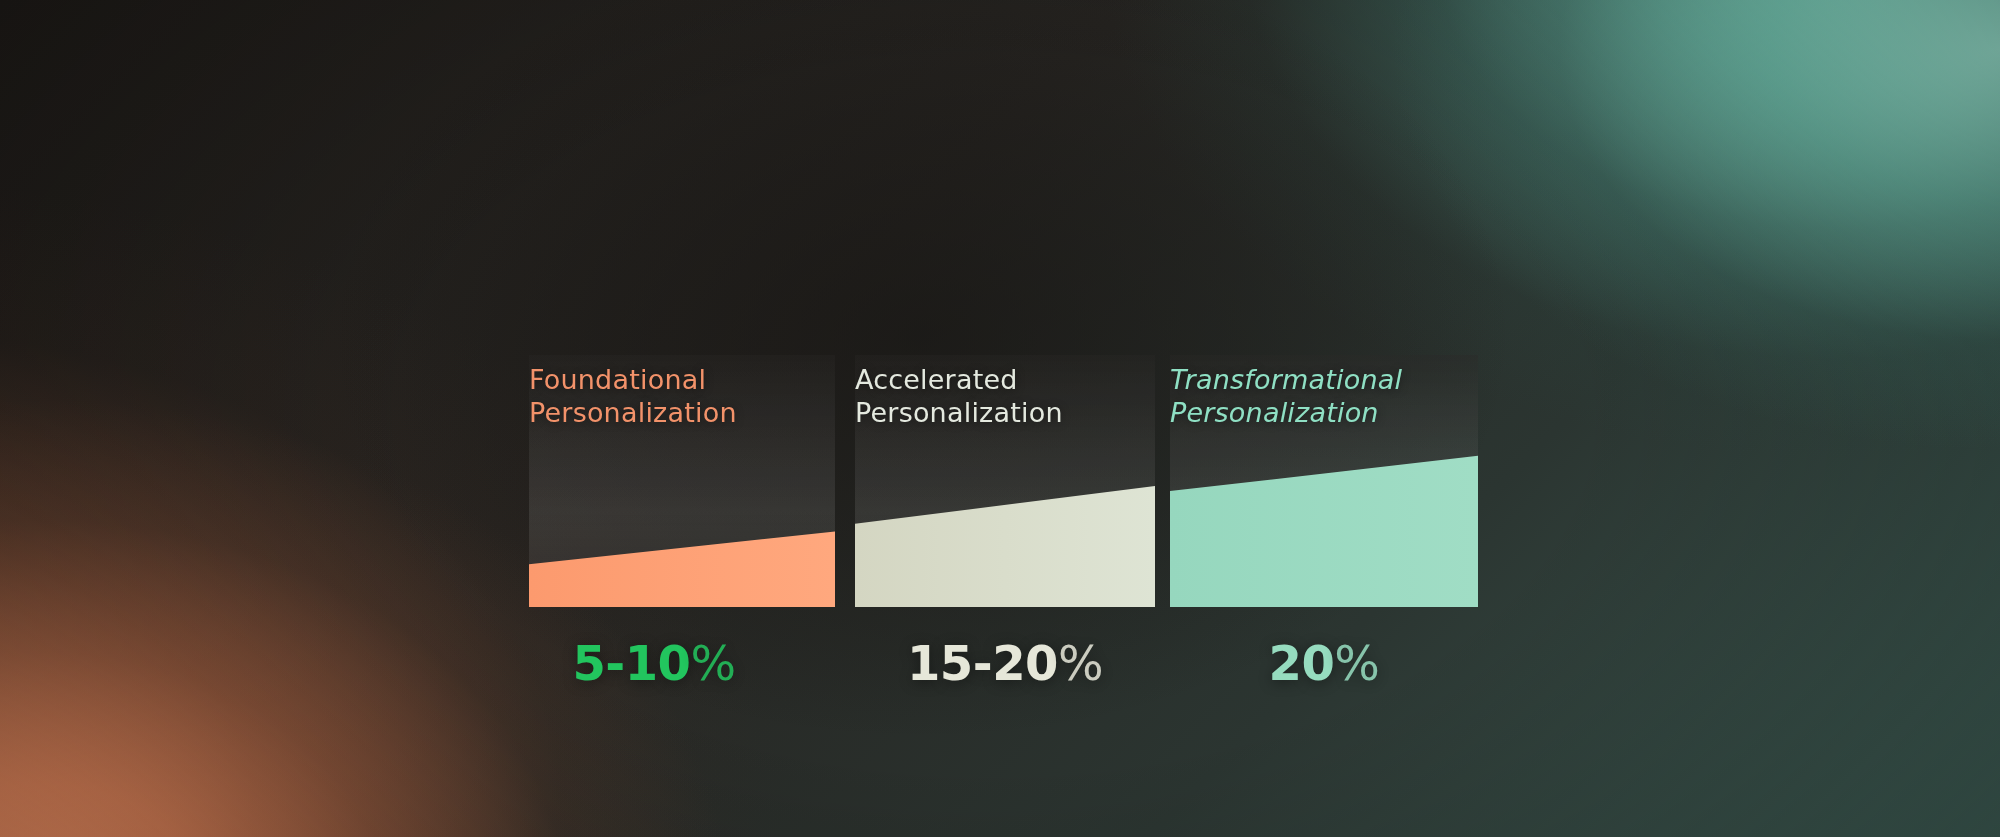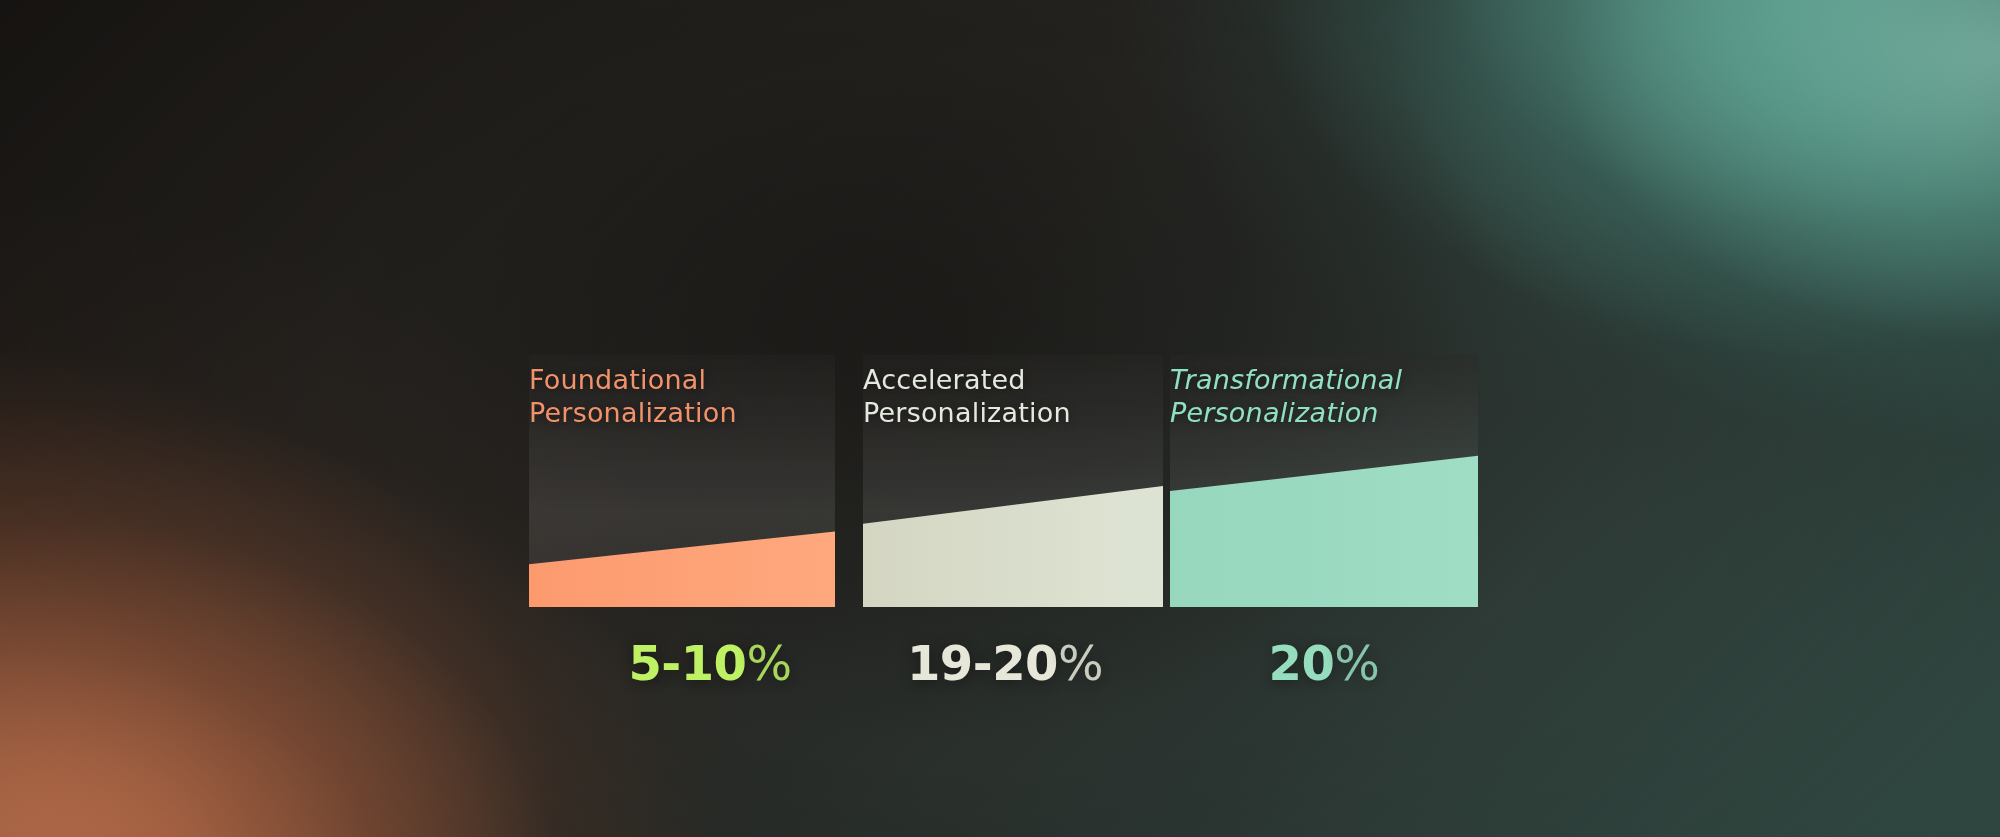--- a/index.html
+++ b/index.html
@@ -172,21 +172,21 @@
               <stop offset="1" id="g0b" stop-color="#FFA87E"></stop>
             </linearGradient>
           </defs>
           <polygon id="poly0" points="0,83 100,70 100,100 0,100" fill="url(#g0)"></polygon>
         </svg>
       </div>
       <div class="panel-label" style="color: rgb(242, 146, 106);">Foundational
 Personalization</div>
     </div>
 
-    <div class="panel" id="panel-1" style="left:334px; width:300px;">
+    <div class="panel" id="panel-1" style="left:326px; width:300px;">
       <div class="panel-shade"></div>
       <div class="panel-glass"></div>
       <div class="wedge">
         <svg viewBox="0 0 100 100" preserveAspectRatio="none">
           <defs>
             <linearGradient id="g1" x1="0" y1="0" x2="1" y2="0">
               <stop offset="0" id="g1a" stop-color="#D4D6C2"></stop>
               <stop offset="1" id="g1b" stop-color="#DEE4D4"></stop>
             </linearGradient>
           </defs>
@@ -209,25 +209,25 @@
             </linearGradient>
           </defs>
           <polygon id="poly2" points="0,54 100,40 100,100 0,100" fill="url(#g2)"></polygon>
         </svg>
       </div>
       <div class="panel-label" style="color: rgb(143, 224, 196); font-style: italic;">Transformational
 Personalization</div>
     </div>
   </div>
 
-  <div class="pct" id="pct-0" style="left: 557px; width: 306px; color: #bef264;">
+  <div class="pct" id="pct-0" style="left: 501px; width: 306px; color: #22c55e;">
     <span>5-10</span><span class="sym">%</span>
   </div>
 
   <div class="pct" id="pct-1" style="left: 855px; width: 300px; color: rgb(230, 231, 217);">
-    <span>19-20</span><span class="sym">%</span>
+    <span>15-20</span><span class="sym">%</span>
   </div>
 
   <div class="pct" id="pct-2" style="left: 1170px; width: 308px; color: rgb(150, 220, 191);">
     <span>20</span><span class="sym">%</span>
   </div>
 
 </div>
 
 </body></html>

